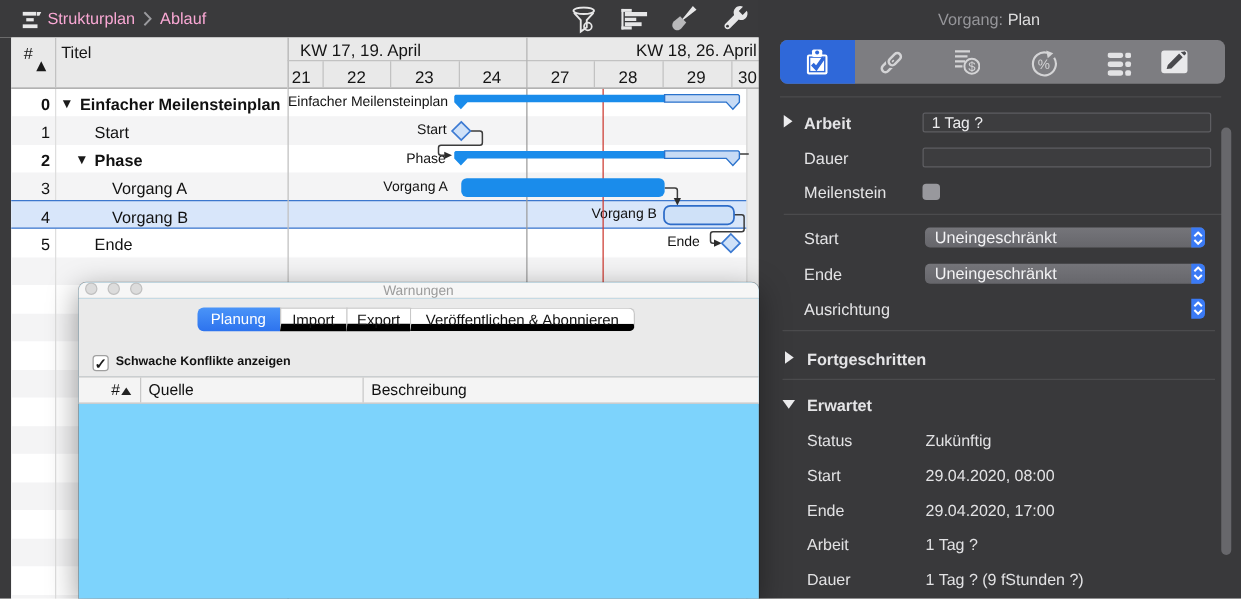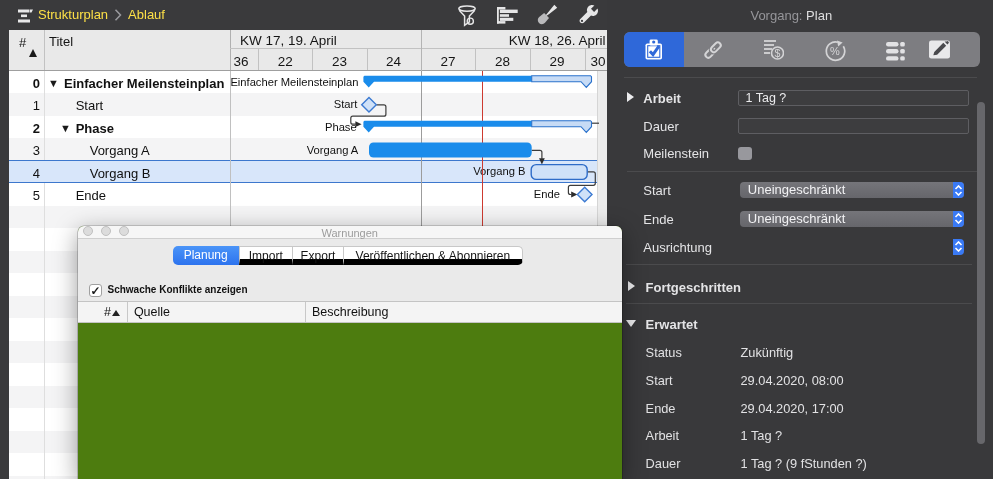--- a/index.html
+++ b/index.html
@@ -2,21 +2,21 @@
 <html><head>
 <meta charset="utf-8">
 <style>
 html,body{margin:0;padding:0;}
 #app{position:relative;width:993px;height:479px;overflow:hidden;
   font-family:"Liberation Sans",sans-serif;background:#fff;}
 #app div{position:absolute;}
 .lbl{white-space:nowrap;}
 
 #toolbar{left:0;top:0;width:993px;height:30px;background:#3a3a3c;}
-#crumb{left:38px;top:0;height:30px;line-height:30px;color:#fde047;font-size:13px;}
+#crumb{left:38px;top:0;height:30px;line-height:30px;color:#f9a8d4;font-size:13px;}
 #crumb .sep{color:#8e8e92;padding:0 6px;font-size:12px;}
 
 #strip{left:0;top:30px;width:9px;height:449px;background:#3a3a3c;}
 
 #thead{left:9px;top:30px;width:221px;height:40.5px;background:#e9e9e9;border-bottom:1px solid #9f9f9f;box-sizing:border-box;}
 #ghead{left:230px;top:30px;width:377.3px;height:40.5px;background:#e9e9e9;border-bottom:1px solid #9f9f9f;box-sizing:border-box;}
 .hline{background:#c2c2c2;}
 .htxt{font-size:13px;color:#151515;}
 
 #content{left:9px;top:70.5px;width:588px;height:408.5px;background:#fff;}
@@ -40,22 +40,22 @@
 #segc{left:17.2px;top:32.3px;width:355.8px;height:34.9px;background:#7d7d81;border-radius:6px;}
 #seg1{left:0;top:0;width:59.3px;height:34.9px;background:#2f68d9;border-radius:6px 0 0 6px;}
 .field{background:#3d3d3f;border:1px solid #5e5e62;border-radius:2px;box-sizing:border-box;font-size:12.5px;color:#ececee;padding-left:6px;}
 .pop{background:linear-gradient(#75757a,#66666b);border-radius:4px;font-size:13px;color:#f2f2f4;line-height:16.3px;padding-left:8px;box-sizing:border-box;}
 .stepper{background:#3a7af5;border-radius:0 4px 4px 0;}
 .stepper svg{position:absolute;left:1.1px;top:2.6px;}
 #mcheck{background:#98989d;border-radius:3px;width:13.5px;height:13.5px;}
 #pscroll{left:370.2px;top:102px;width:8px;height:342px;background:#67676b;border-radius:4px;}
 .kv{font-size:12.8px;color:#e2e2e4;}
 
-#warn{left:78px;top:226.4px;width:543.5px;height:253px;border-radius:6px 6px 0 0;
-  box-shadow:0 0 0 0.6px rgba(0,0,0,0.3),0 6px 25px rgba(0,0,0,0.4);background:#4d7c0f;}
+#warn{left:63px;top:226.4px;width:543.5px;height:253px;border-radius:6px 6px 0 0;
+  box-shadow:0 0 0 0.6px rgba(0,0,0,0.3),0 6px 25px rgba(0,0,0,0.4);background:#7dd3fc;}
 #wtitle{left:0;top:0;width:543.5px;height:12.8px;background:#f6f6f6;border-radius:6px 6px 0 0;border-bottom:1px solid #cfcfcf;box-sizing:border-box;}
 #wtabarea{left:0;top:12.8px;width:543.5px;height:62.2px;background:#eaeaea;}
 .circ{width:10.2px;height:10.2px;border-radius:50%;background:#dcdcdc;border:1px solid #c0c0c0;box-sizing:border-box;top:-0.3px;}
 #wname{left:0;top:1px;width:543.5px;text-align:center;font-size:11px;color:#9c9c9c;}
 .tab{top:19.6px;height:19.4px;line-height:19.4px;font-size:12px;color:#151515;text-align:center;background:#fff;border-top:1px solid #c8c8c8;border-bottom:6px solid #000000;box-sizing:border-box;}
 #wcheck{left:10.8px;top:57.4px;width:13.6px;height:13.6px;background:#fff;border:1px solid #a0a0a0;border-radius:3px;box-sizing:border-box;font-size:12px;font-weight:bold;line-height:12.5px;text-align:center;color:#1a1a1a;}
 #wchecklbl{left:29.5px;top:57.5px;font-size:10px;color:#111;font-weight:bold;}
 #wthead{left:0;top:74.8px;width:543.5px;height:21.8px;background:#f4f4f4;border-top:1px solid #c4c4c4;border-bottom:1px solid #c4c4c4;box-sizing:border-box;}
 .wh{font-size:12.5px;color:#111;line-height:20px;}
 </style>
@@ -121,21 +121,21 @@
   <div id="ghead"></div>
   <div class="htxt" style="left:19px;top:35px;">#</div>
   <div style="left:29px;top:49px;width:0;height:0;border-left:4.5px solid transparent;border-right:4.5px solid transparent;border-bottom:8px solid #1a1a1a;"></div>
   <div class="htxt" style="left:49px;top:33.5px;">Titel</div>
   <div class="hline" style="left:43.5px;top:30px;width:1px;height:40px;"></div>
   <div class="hline" style="left:229.5px;top:30px;width:1px;height:40px;background:#b0b0b0;"></div>
 
   <div class="htxt lbl" style="left:240px;top:33px;font-size:13.5px;">KW 17, 19. April</div>
   <div class="htxt lbl" style="right:387.5px;top:33px;font-size:13.5px;">KW 18, 26. April</div>
   <div class="hline" style="left:230px;top:48.4px;width:377.3px;height:1px;"></div>
-  <div class="htxt" style="left:221px;top:53.5px;width:40px;text-align:center;font-size:13.5px;">36</div>
+  <div class="htxt" style="left:221px;top:53.5px;width:40px;text-align:center;font-size:13.5px;">21</div>
   <div class="htxt" style="left:265.2px;top:53.5px;width:40px;text-align:center;font-size:13.5px;">22</div>
   <div class="htxt" style="left:319.5px;top:53.5px;width:40px;text-align:center;font-size:13.5px;">23</div>
   <div class="htxt" style="left:373.5px;top:53.5px;width:40px;text-align:center;font-size:13.5px;">24</div>
   <div class="htxt" style="left:428.1px;top:53.5px;width:40px;text-align:center;font-size:13.5px;">27</div>
   <div class="htxt" style="left:482.4px;top:53.5px;width:40px;text-align:center;font-size:13.5px;">28</div>
   <div class="htxt" style="left:537px;top:53.5px;width:40px;text-align:center;font-size:13.5px;">29</div>
   <div class="htxt" style="left:578px;top:53.5px;width:40px;text-align:center;font-size:13.5px;">30</div>
   <div class="hline" style="left:258px;top:48.8px;width:1px;height:21.7px;"></div>
   <div class="hline" style="left:312.4px;top:48.8px;width:1px;height:21.7px;"></div>
   <div class="hline" style="left:366.7px;top:48.8px;width:1px;height:21.7px;"></div>

